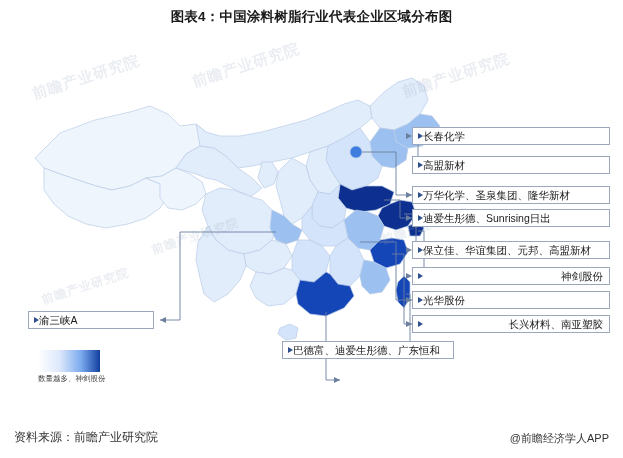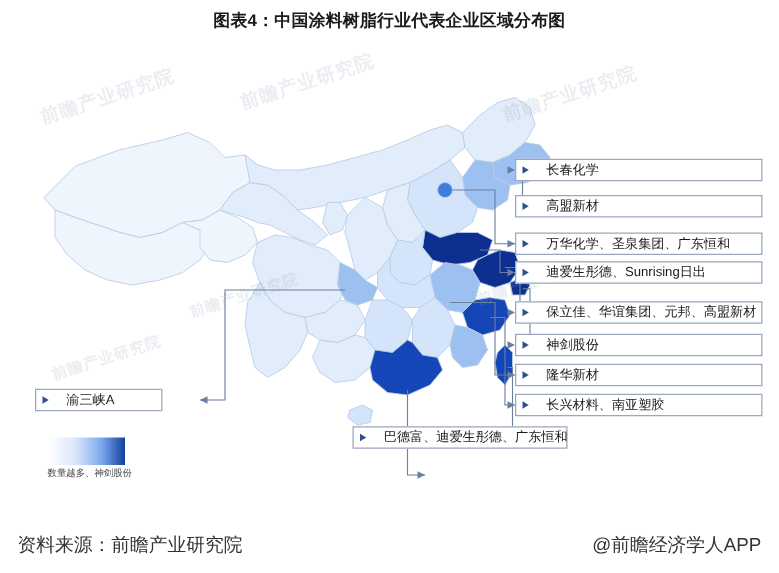--- a/index.html
+++ b/index.html
@@ -58,21 +58,21 @@
 
   
   .label-box {
     position: absolute;
     box-sizing: border-box;
     border: 1px solid #9aa7bd;
     background: #ffffff;
     font-size: 10.5px;
     line-height: 16px;
     height: 18px;
-    padding: 0 6px 0 24px;
+    padding: 0 6px 0 10px;
     color: #1a1a1a;
     white-space: nowrap;
     display: flex;
     align-items: center;
   }
   .label-box .tri {
     position: absolute;
     left: 5px;
     top: 50%;
     margin-top: -3.5px;
@@ -102,28 +102,28 @@
     margin-top: 2px;
     font-size: 7.5px;
     color: #444;
     white-space: nowrap;
   }
 
   .footer-left {
     position: absolute;
     left: 14px;
     bottom: 12px;
-    font-size: 15px;
+    font-size: 12px;
     color: #333;
   }
   .footer-right {
     position: absolute;
     right: 14px;
     bottom: 12px;
-    font-size: 15px;
+    font-size: 11px;
     color: #333;
   }
   .hr {
     position: absolute;
     left: 0; right: 0;
     bottom: 34px;
     height: 0px;
   }
 </style>
 </head>
@@ -250,54 +250,54 @@
       <span>长春化学</span>
     </div>
 
     <div class="label-box left-tri" style="left:412px; top:128px; width:198px;text-align:right;">
       <span class="tri"></span>
       <span>高盟新材</span>
     </div>
 
     <div class="label-box left-tri" style="left:412px; top:158px; width:198px;">
       <span class="tri"></span>
-      <span>万华化学、圣泉集团、广东恒和</span>
+      <span>万华化学、圣泉集团、隆华新材</span>
     </div>
 
     <div class="label-box left-tri" style="left:412px; top:181px; width:198px;">
       <span class="tri"></span>
       <span>迪爱生彤德、Sunrising日出</span>
     </div>
 
     <div class="label-box left-tri" style="left:412px; top:213px; width:198px;">
       <span class="tri"></span>
       <span>保立佳、华谊集团、元邦、高盟新材</span>
     </div>
 
-    <div class="label-box left-tri" style="left:412px; top:239px; width:198px;">
+    <div class="label-box left-tri" style="left:412px; top:239px; width:198px;justify-content:flex-end;">
       <span class="tri"></span>
       <span>神剑股份</span>
     </div>
 
     <div class="label-box left-tri" style="left:412px; top:263px; width:198px;">
       <span class="tri"></span>
-      <span>隆华新材</span>
-    </div>
-
-    <div class="label-box left-tri" style="left:412px; top:287px; width:198px;">
+      <span>光华股份</span>
+    </div>
+
+    <div class="label-box left-tri" style="left:412px; top:287px; width:198px;justify-content:flex-end;">
       <span class="tri"></span>
       <span>长兴材料、南亚塑胶</span>
     </div>
 
     <div class="label-box left-tri" style="left:282px; top:313px; width:172px;">
       <span class="tri"></span>
       <span>巴德富、迪爱生彤德、广东恒和</span>
     </div>
 
-    <div class="label-box left-tri" style="left:28px; top:283px; width:102px;">
+    <div class="label-box left-tri" style="left:28px; top:283px; width:126px;">
       <span class="tri"></span>
       <span>渝三峡A</span>
     </div>
 
     <div class="legend">
       <div class="legend-bar"></div>
       <div class="legend-caption">数量越多、神剑股份</div>
     </div>
 
   </div>

